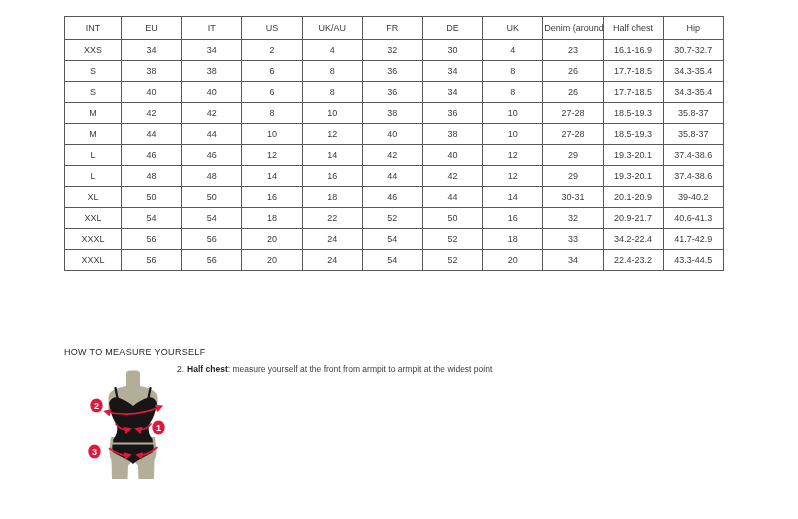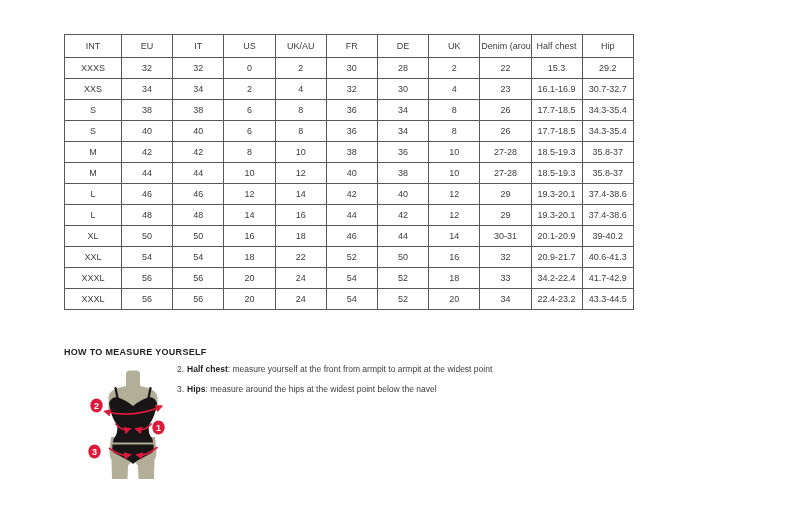--- a/index.html
+++ b/index.html
@@ -19,22 +19,22 @@
     position: relative;
     overflow: hidden;
     font-family: "Liberation Sans", sans-serif;
     color: var(--c-table_text);
   }
   .page { position: absolute; inset: 0; }
 
   
   table.size-table {
     position: absolute;
-    left: 64px; top: 34px;
-    width: 570px;
+    left: 64px; top: 16px;
+    width: 660px;
     border-collapse: collapse;
     table-layout: fixed;
   }
   table.size-table tr > *:first-child { width: 57px; }
   table.size-table th, table.size-table td {
     border: 1px solid var(--c-border);
     font-size: 9px;
     font-weight: normal;
     color: var(--c-table_text);
     text-align: center;
@@ -44,21 +44,21 @@
     overflow: hidden;
   }
   table.size-table th { height: 23px; }
   table.size-table td { height: 21px; }
 
   
   .measure-heading {
     position: absolute;
     left: 64px; top: 347px;
     font-size: 9px;
-    font-weight: bold;
+    font-weight: normal;
     letter-spacing: 0.3px;
     color: var(--c-heading_text);
   }
   .figure-wrap {
     position: absolute;
     left: 78px; top: 365px;
     width: 104px; height: 130px;
   }
   .instructions {
     position: absolute;
@@ -101,33 +101,20 @@
           <th>FR</th>
           <th>DE</th>
           <th>UK</th>
           <th>Denim (around)</th>
           <th>Half chest</th>
           <th>Hip</th>
         </tr>
       </thead>
       <tbody>
         <tr>
-          <td>XXXS</td>
-          <td>32</td>
-          <td>32</td>
-          <td>0</td>
-          <td>2</td>
-          <td>30</td>
-          <td>28</td>
-          <td>2</td>
-          <td>22</td>
-          <td>15.3</td>
-          <td>29.2</td>
-        </tr>
-        <tr>
           <td>XXS</td>
           <td>34</td>
           <td>34</td>
           <td>2</td>
           <td>4</td>
           <td>32</td>
           <td>30</td>
           <td>4</td>
           <td>23</td>
           <td>16.1-16.9</td>
@@ -307,18 +294,15 @@
       <text class="badge-num" x="80.5" y="65.7">1</text>
       <ellipse class="badge" cx="16.5" cy="86.5" rx="6.2" ry="7"></ellipse>
       <text class="badge-num" x="16.5" y="89.7">3</text>
     </svg>
   </div>
 
   <div class="instructions">
     <div class="instr-item">
       <span class="num">2.</span><b>Half chest</b><span>: measure yourself at the front from armpit to armpit at the widest point</span>
     </div>
-    <div class="instr-item">
-      <span class="num">3.</span><b>Hips</b><span>: measure around the hips at the widest point below the navel</span>
-    </div>
   </div>
 
 </div>
 
 </body></html>

